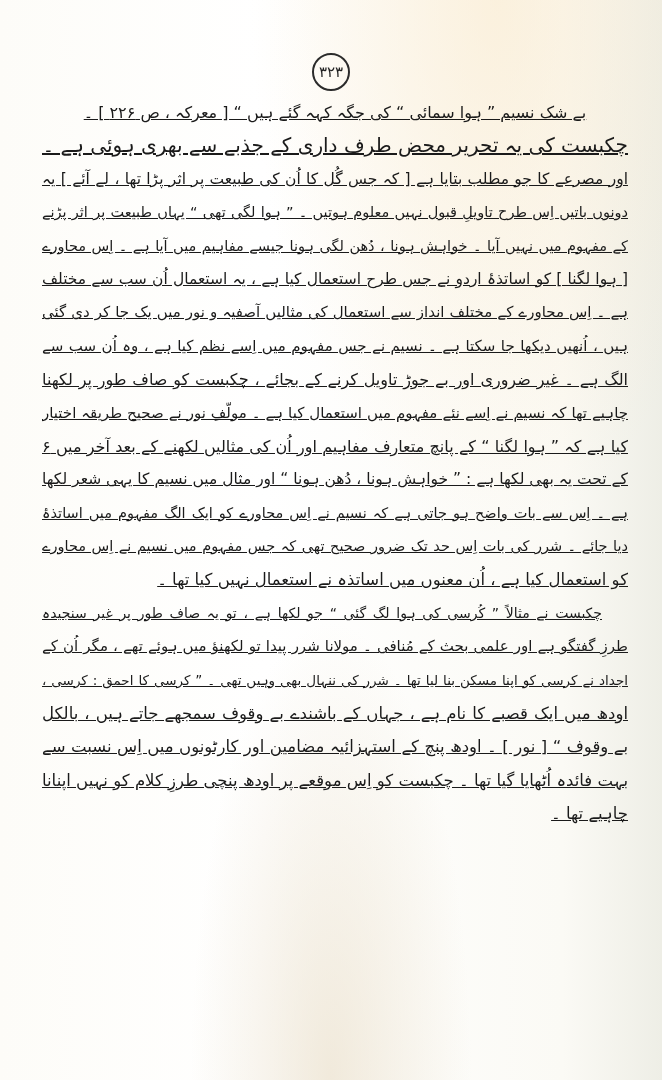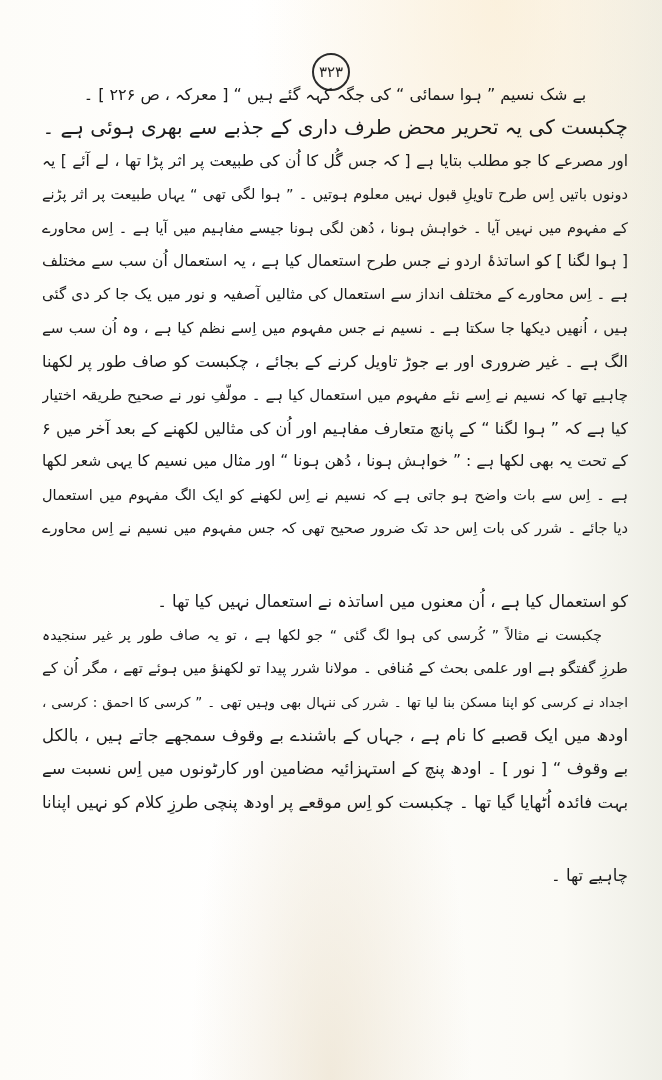--- a/index.html
+++ b/index.html
@@ -40,44 +40,44 @@
       display: flex;
       align-items: center;
       justify-content: center;
       font-size: 15px;
       color: #1f1f1f;
       box-sizing: border-box;
       font-family: "DejaVu Sans", sans-serif;
     }
     .text-body {
       position: absolute;
-      top: 78px;
+      top: 96px;
       left: 42px;
       width: 586px;
       direction: rtl;
       color: #1a1a1a;
       font-family: "DejaVu Sans", sans-serif;
       font-size: 16.5px;
+      text-decoration: underline;
     }
     .line {
       height: 33.4px;
       line-height: 33.4px;
       white-space: nowrap;
       text-align: justify;
       text-align-last: justify;
       overflow: hidden;
     }
     .line.first-line {
       text-align-last: center;
       padding-right: 40px;
       padding-left: 40px;
     }
     .line.last-line {
       text-align-last: right;
-      margin-top: 40px;
     }
     .line.para-start {
       padding-right: 26px;
     }
   </style>
 </head>
 <body>
 
 <div class="page">
   <div class="page-number-wrap">
@@ -90,21 +90,21 @@
     <div class="line" style="font-size: 15.5px;">اور مصرعے کا جو مطلب بتایا ہے [ کہ جس گُل کا اُن کی طبیعت پر اثر پڑا تھا ، لے آئے ] یہ</div>
     <div class="line" style="font-size: 14.5px;">دونوں باتیں اِس طرح تاویلِ قبول نہیں معلوم ہوتیں ۔ ” ہوا لگی تھی “ یہاں طبیعت پر اثر پڑنے</div>
     <div class="line" style="font-size: 14.5px;">کے مفہوم میں نہیں آیا ۔ خواہش ہونا ، دُھن لگی ہونا جیسے مفاہیم میں آیا ہے ۔ اِس محاورے</div>
     <div class="line" style="font-size: 15.5px;">[ ہوا لگنا ] کو اساتذۂ اردو نے جس طرح استعمال کیا ہے ، یہ استعمال اُن سب سے مختلف</div>
     <div class="line" style="font-size: 15px;">ہے ۔ اِس محاورے کے مختلف انداز سے استعمال کی مثالیں آصفیہ و نور میں یک جا کر دی گئی</div>
     <div class="line" style="font-size: 15px;">ہیں ، اُنھیں دیکھا جا سکتا ہے ۔ نسیم نے جس مفہوم میں اِسے نظم کیا ہے ، وہ اُن سب سے</div>
     <div class="line" style="font-size: 16px;">الگ ہے ۔ غیر ضروری اور بے جوڑ تاویل کرنے کے بجائے ، چکبست کو صاف طور پر لکھنا</div>
     <div class="line" style="font-size: 15px;">چاہیے تھا کہ نسیم نے اِسے نئے مفہوم میں استعمال کیا ہے ۔ مولّفِ نور نے صحیح طریقہ اختیار</div>
     <div class="line" style="font-size: 16px;">کیا ہے کہ ” ہوا لگنا “ کے پانچ متعارف مفاہیم اور اُن کی مثالیں لکھنے کے بعد آخر میں ۶</div>
     <div class="line" style="font-size: 15.5px;">کے تحت یہ بھی لکھا ہے : ” خواہش ہونا ، دُھن ہونا “ اور مثال میں نسیم کا یہی شعر لکھا</div>
-    <div class="line" style="font-size: 14.5px;">ہے ۔ اِس سے بات واضح ہو جاتی ہے کہ نسیم نے اِس لکھنے کو ایک الگ مفہوم میں استعمال</div>
+    <div class="line" style="font-size: 14.5px;">ہے ۔ اِس سے بات واضح ہو جاتی ہے کہ نسیم نے اِس محاورے کو ایک الگ مفہوم میں اساتذۂ</div>
     <div class="line" style="font-size: 14.5px;">دیا جائے ۔ شرر کی بات اِس حد تک ضرور صحیح تھی کہ جس مفہوم میں نسیم نے اِس محاورے</div>
     <div class="line last-line">کو استعمال کیا ہے ، اُن معنوں میں اساتذہ نے استعمال نہیں کیا تھا ۔</div>
     <div class="line para-start" style="font-size: 14px;">چکبست نے مثالاً ” کُرسی کی ہوا لگ گئی “ جو لکھا ہے ، تو یہ صاف طور پر غیر سنجیدہ</div>
     <div class="line" style="font-size: 15px;">طرزِ گفتگو ہے اور علمی بحث کے مُنافی ۔ مولانا شرر پیدا تو لکھنؤ میں ہوئے تھے ، مگر اُن کے</div>
     <div class="line" style="font-size: 13.5px;">اجداد نے کرسی کو اپنا مسکن بنا لیا تھا ۔ شرر کی ننہال بھی وہیں تھی ۔ ” کرسی کا احمق : کرسی ،</div>
     <div class="line">اودھ میں ایک قصبے کا نام ہے ، جہاں کے باشندے بے وقوف سمجھے جاتے ہیں ، بالکل</div>
     <div class="line">بے وقوف “ [ نور ] ۔ اودھ پنچ کے استہزائیہ مضامین اور کارٹونوں میں اِس نسبت سے</div>
     <div class="line">بہت فائدہ اُٹھایا گیا تھا ۔ چکبست کو اِس موقعے پر اودھ پنچی طرزِ کلام کو نہیں اپنانا</div>
     <div class="line last-line">چاہیے تھا ۔</div>
   </div>

